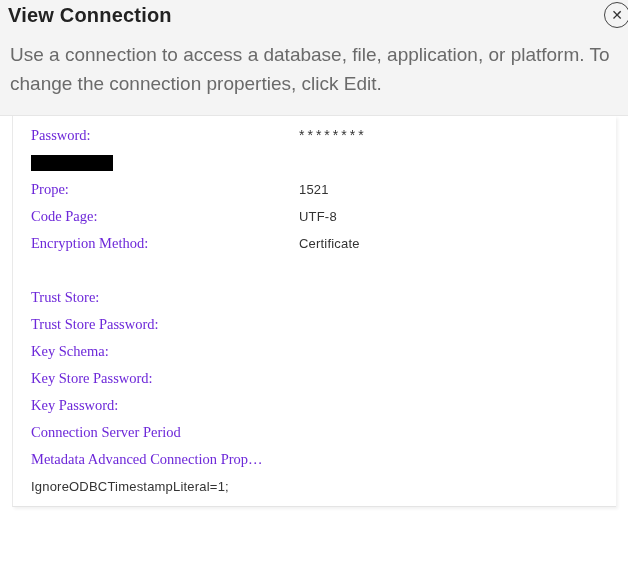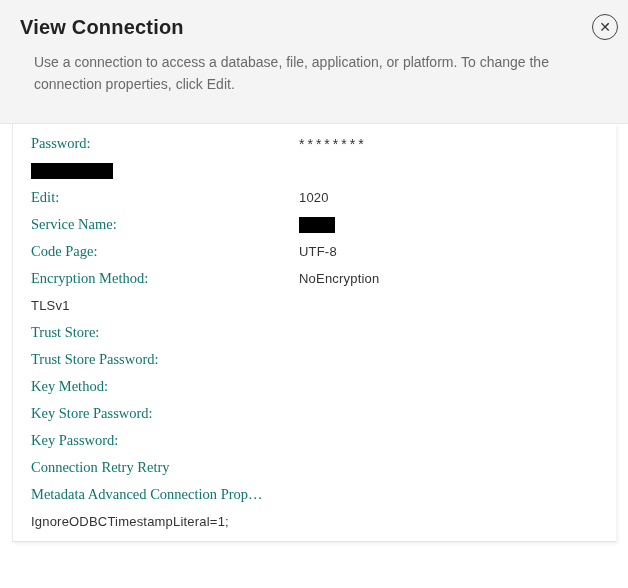--- a/index.html
+++ b/index.html
@@ -1,40 +1,40 @@
 <!DOCTYPE html>
 <html><head>
   <meta charset="utf-8">
   <style>
     * { box-sizing: border-box; margin: 0; padding: 0; }
     html, body { width: 628px; height: 588px; overflow: hidden; font-family: "Segoe UI", Arial, sans-serif; background: #fff; }
-    .header-area { background: #f4f4f4; border-bottom: 1px solid #e6e6e6; padding: 12px; }
+    .header-area { background: #f4f4f4; border-bottom: 1px solid #e6e6e6; padding: 0; }
     .title-row { display: flex; align-items: center; justify-content: space-between; padding: 2px 8px 6px 8px; }
     .title { font-size: 20px; font-weight: 600; color: #222; letter-spacing: .2px; }
     .close-circle {
       width: 26px; height: 26px; border: 1.5px solid #444; border-radius: 50%;
       display: flex; align-items: center; justify-content: center;
       font-size: 14px; color: #333; margin-right: -10px; 
     }
-    .desc { padding: 6px 10px 16px 10px; font-size: 14px; color: #6a6a6a; line-height: 1.55; margin-left: 12px; }
+    .desc { padding: 6px 10px 16px 10px; font-size: 19px; color: #6a6a6a; line-height: 1.55; }
     .panel-wrap { padding: 0 12px 8px 12px; }
     .panel {
       background: #fff;
       border-left: 1px solid #e9e9e9;
       border-bottom: 1px solid #e4e4e4;
       box-shadow: 2px 2px 3px rgba(0,0,0,0.06);
       padding: 6px 8px 6px 4px;
     }
     .row { display: flex; align-items: center; min-height: 27px; padding: 1px 0; }
     .label {
       flex: 0 0 268px;
       padding-left: 14px;
       font-family: Georgia, "Times New Roman", serif;
       font-size: 14.5px;
-      color: #0f766e;
+      color: #6d28d9;
       white-space: nowrap;
       overflow: hidden;
       text-overflow: ellipsis;
     }
     .value {
       flex: 1;
       padding-left: 14px;
       font-family: Arial, sans-serif;
       font-size: 13px;
       color: #333;
@@ -67,60 +67,55 @@
   <div class="panel" id="props-panel">
 
   <div class="row">
         <div class="label">Password:</div>
         <div class="value pw-value">********</div>
       </div>
       <div class="row">
         <div class="value"><span class="redacted redact-lg"></span></div>
       </div>
       <div class="row">
-        <div class="label">Edit:</div>
-        <div class="value">1020</div>
-      </div>
-      <div class="row">
-        <div class="label">Service Name:</div>
-        <div class="value"><span class="redacted redact-sm"></span></div>
+        <div class="label">Prope:</div>
+        <div class="value">1521</div>
       </div>
       <div class="row">
         <div class="label">Code Page:</div>
         <div class="value">UTF-8</div>
       </div>
       <div class="row">
         <div class="label">Encryption Method:</div>
-        <div class="value">NoEncryption</div>
+        <div class="value">Certificate</div>
       </div>
       <div class="row">
-        <div class="value">TLSv1</div>
       </div>
       <div class="row">
         <div class="label">Trust Store:</div>
         <div class="value"></div>
       </div>
       <div class="row">
         <div class="label">Trust Store Password:</div>
         <div class="value"></div>
       </div>
       <div class="row">
-        <div class="label">Key Method:</div>
+        <div class="label">Key Schema:</div>
         <div class="value"></div>
       </div>
       <div class="row">
         <div class="label">Key Store Password:</div>
         <div class="value"></div>
       </div>
       <div class="row">
         <div class="label">Key Password:</div>
         <div class="value"></div>
       </div>
       <div class="row">
-        <div class="label">Connection Retry Retry</div>
+        <div class="label">Connection Server Period</div>
         <div class="value"></div>
       </div>
       <div class="row">
         <div class="label">Metadata Advanced Connection Prop…</div>
         <div class="value"></div>
       </div>
       <div class="row">
         <div class="value">IgnoreODBCTimestampLiteral=1;</div>
       </div>
     </div>

